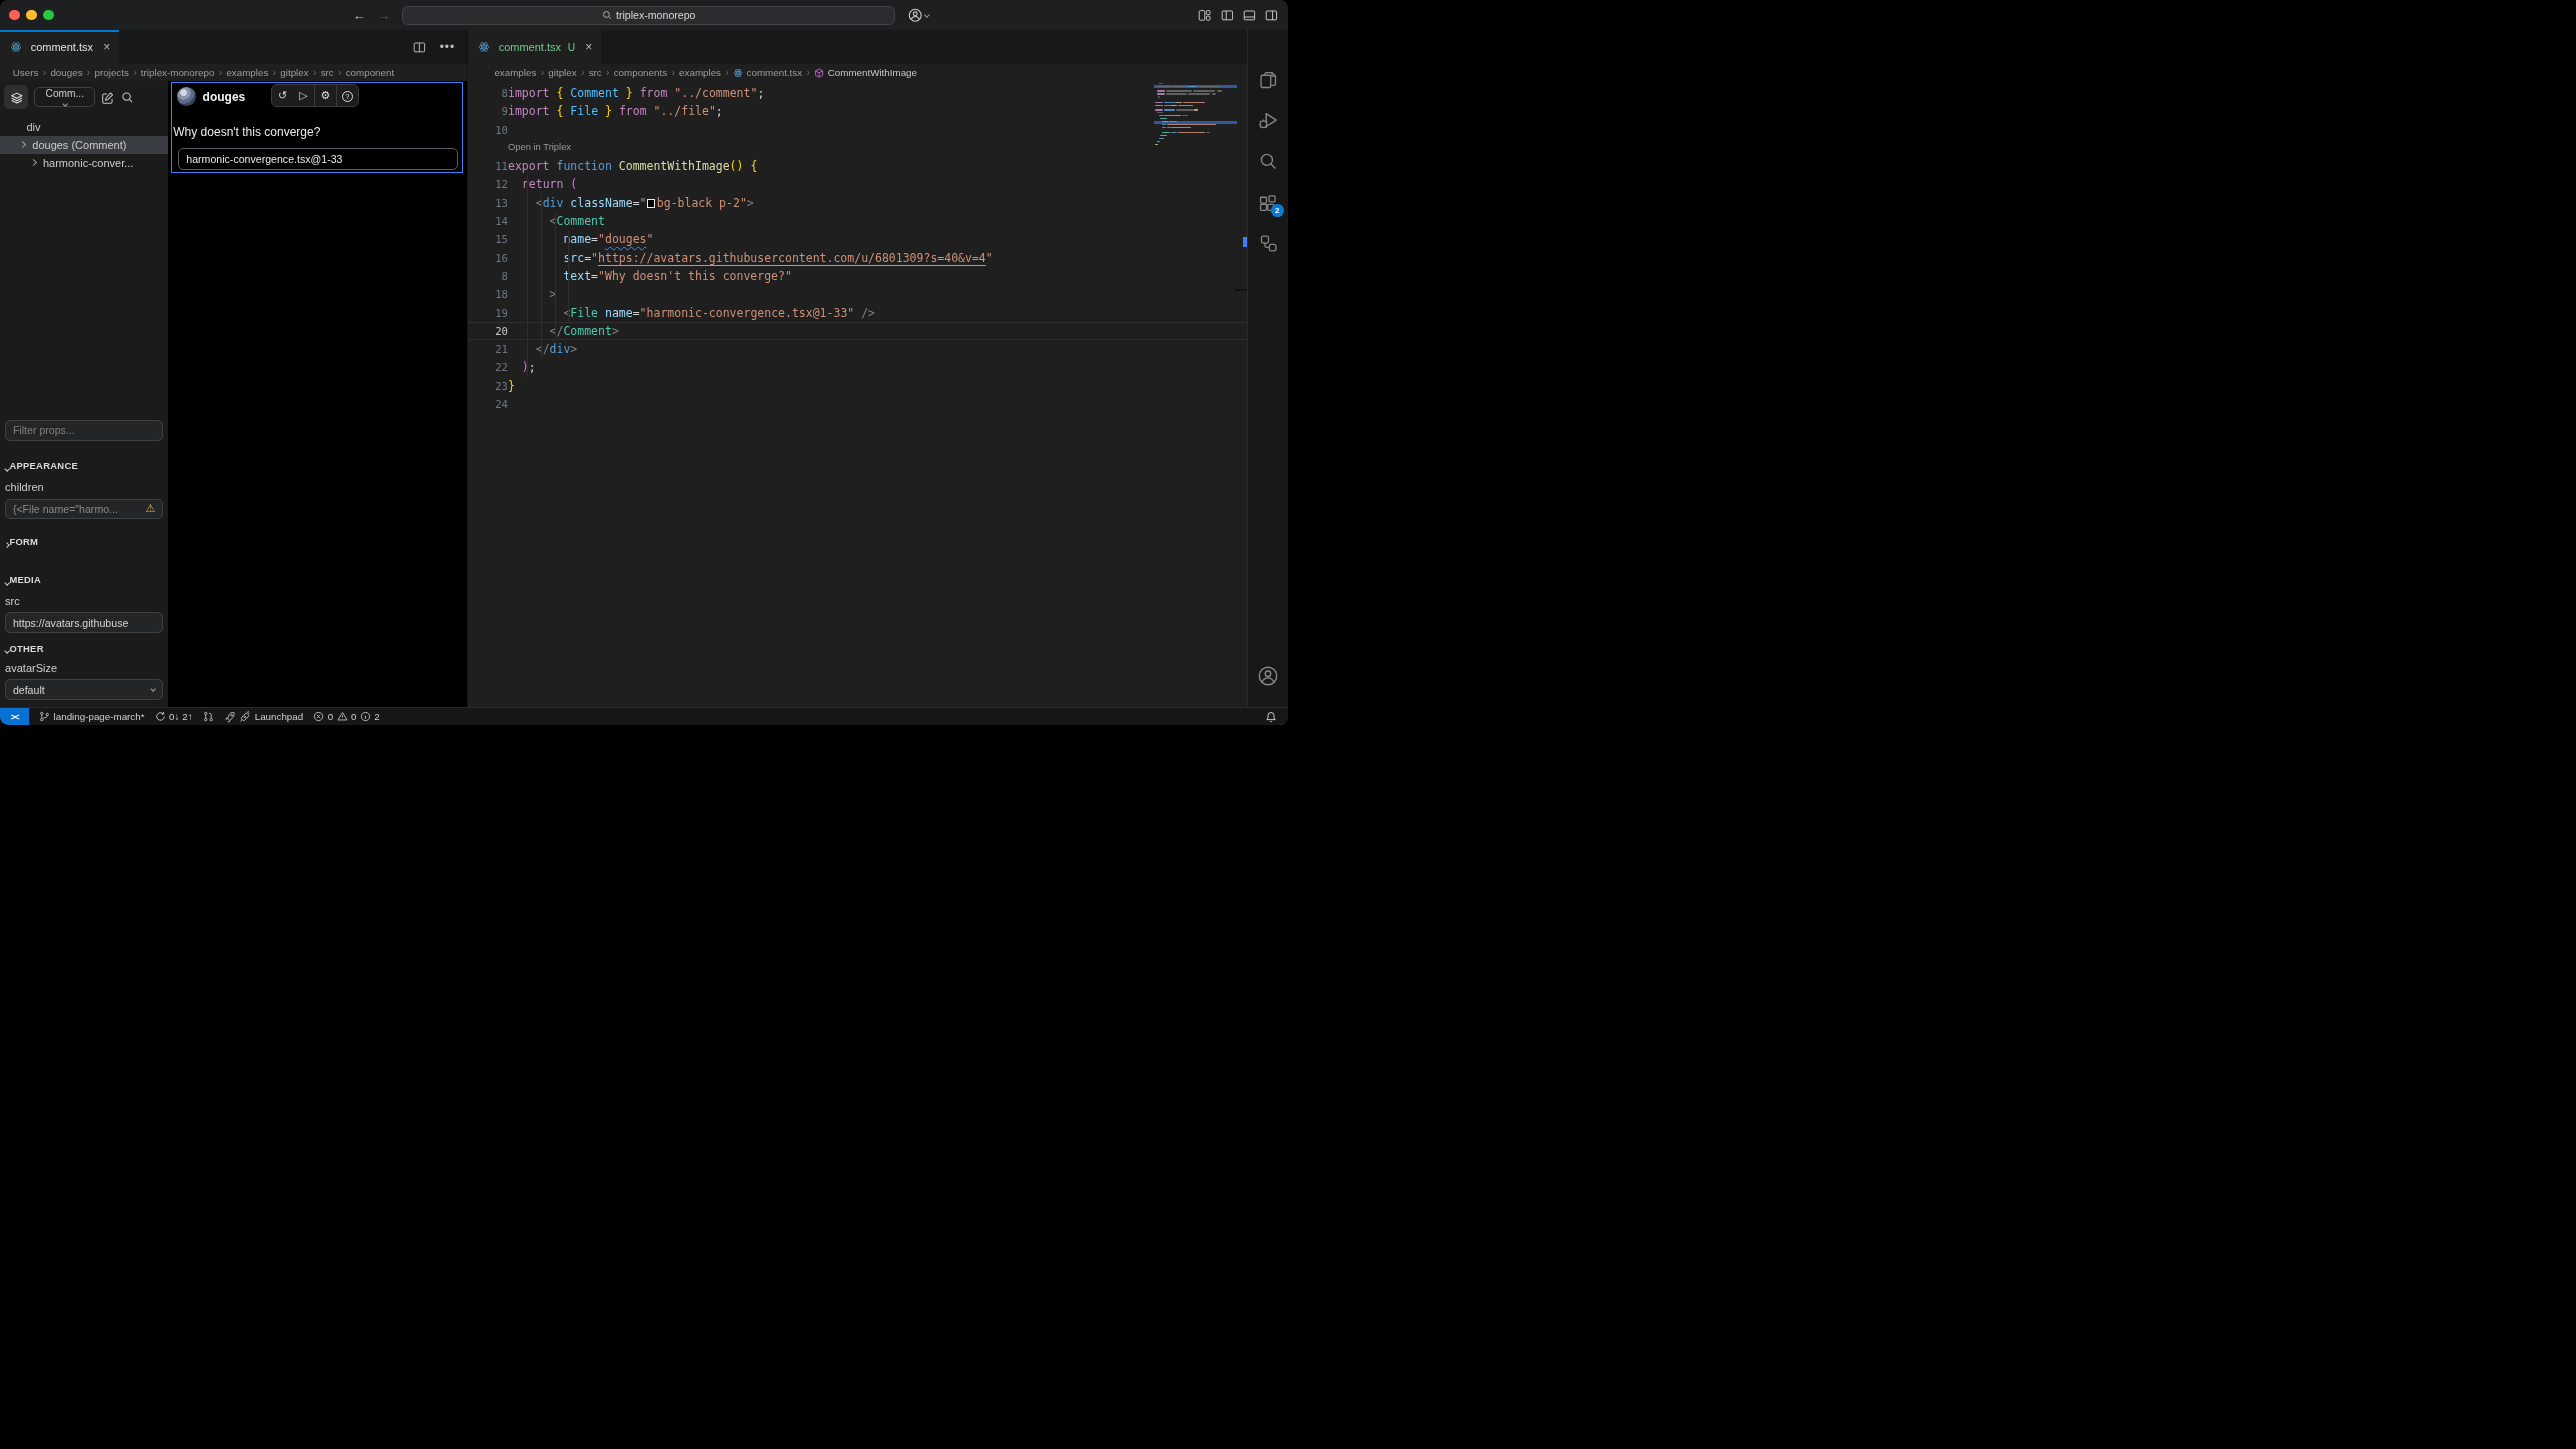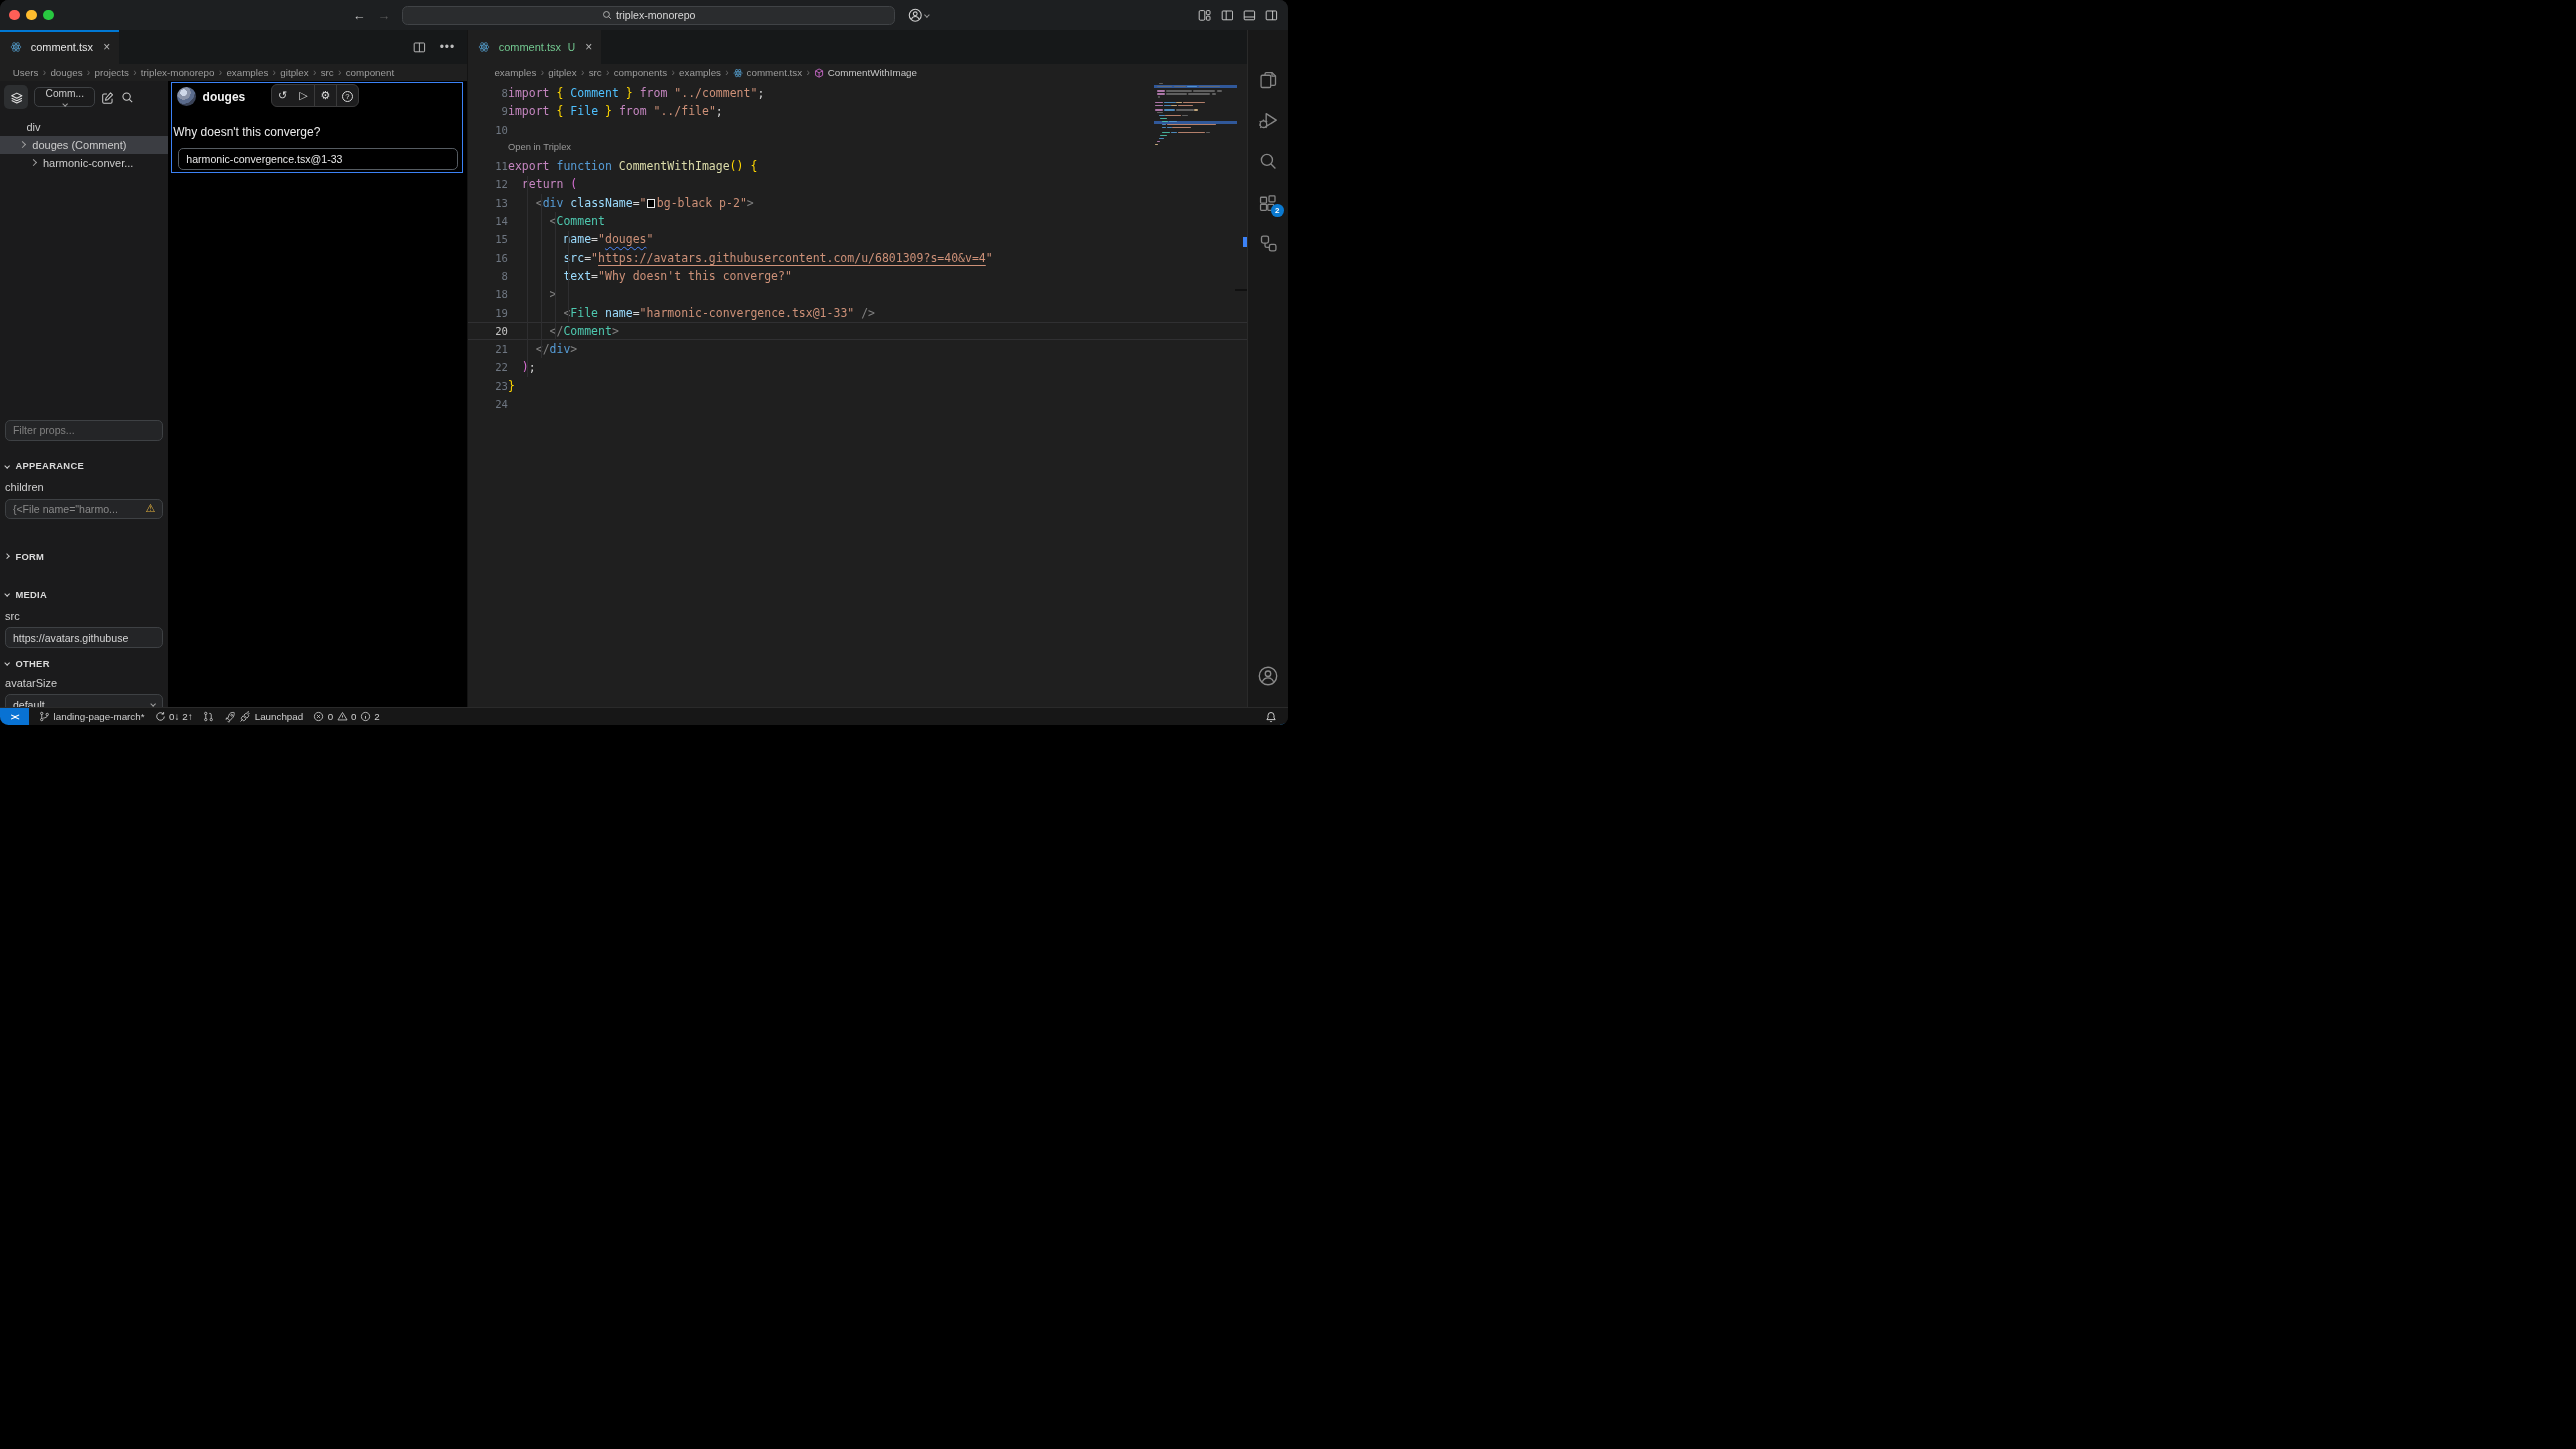--- a/index.html
+++ b/index.html
@@ -47,21 +47,21 @@
   .tree { margin-top:5.1px; }
   .tree-row { height:18px; display:flex; align-items:center; font-size:11px; color:#cccccc; white-space:nowrap; }
   .tree-row.selected { background:#3b3d42; }
   .chev { display:inline-block; width:5.1px; height:5.1px; border-right:1.2px solid #9f9f9f; border-bottom:1.2px solid #9f9f9f; transform:rotate(-45deg); }
   .chev.down { transform:rotate(45deg); }
 
   .props { height:291px; margin-top:auto; padding:0 5.1px; }
   .input { width:158px; height:20.4px; background:#242527; border:0.9px solid #3e4144; border-radius:5.1px; color:#d6d6d6; font-size:10.6px; font-family:"Liberation Sans",sans-serif; padding:0 6.8px; display:flex; align-items:center; }
   input.input { background:#242527; outline:none; }
   input.input::placeholder { color:#808080; }
-  .prop-section { display:flex; align-items:center; gap:6px; font-size:9.4px; font-weight:bold; letter-spacing:0.3px; color:#dadada; }
+  .prop-section { display:flex; align-items:flex-end; font-size:9.4px; font-weight:bold; letter-spacing:0.3px; color:#dadada; }
   .prop-label { font-size:11px; color:#cfcfcf; }
   .gray-val { color:#8a8a8a; }
   .warn-glyph { color:#e2b03d; font-size:11px; }
   .select-box { justify-content:space-between; }
 
   
   .canvas { flex:1; background:#000; position:relative; }
   .sel-box { position:absolute; left:2.6px; top:0.9px; width:292px; height:91px; border:1.3px solid #3c82f6; }
   .avatar { position:absolute; left:5.1px; top:4.3px; width:19px; height:19px; border-radius:50%;
             background:radial-gradient(circle at 35% 30%, #cfd8e8 0 18%, #8a93a8 19% 38%, #5a6b8c 39% 60%, #3a4358 61% 100%); }
@@ -246,21 +246,21 @@
             <input class="input" style="margin-top: 4.3px;" placeholder="Filter props...">
             <div class="prop-section" style="margin-top:19.6px">
               <span class="chev down" style="width:4.3px;height:4.3px;border-color:#cfcfcf"></span>
               <span>APPEARANCE</span>
             </div>
             <div class="prop-label" style="margin-top:9.4px">children</div>
             <div class="input" style="margin-top:6px;justify-content:space-between">
               <span class="gray-val">{&lt;File name="harmo...</span>
               <span class="warn-glyph">⚠</span>
             </div>
-            <div class="prop-section" style="margin-top:32px">
+            <div class="prop-section" style="margin-top:17px">
               <span class="chev" style="width:4.3px;height:4.3px;border-color:#cfcfcf"></span>
               <span>FORM</span>
             </div>
             <div class="prop-section" style="margin-top:27px">
               <span class="chev down" style="width:4.3px;height:4.3px;border-color:#cfcfcf"></span>
               <span>MEDIA</span>
             </div>
             <div class="prop-label" style="margin-top:10.2px">src</div>
             <div class="input" style="margin-top:5.1px">
               <span>https://avatars.githubuse</span>

